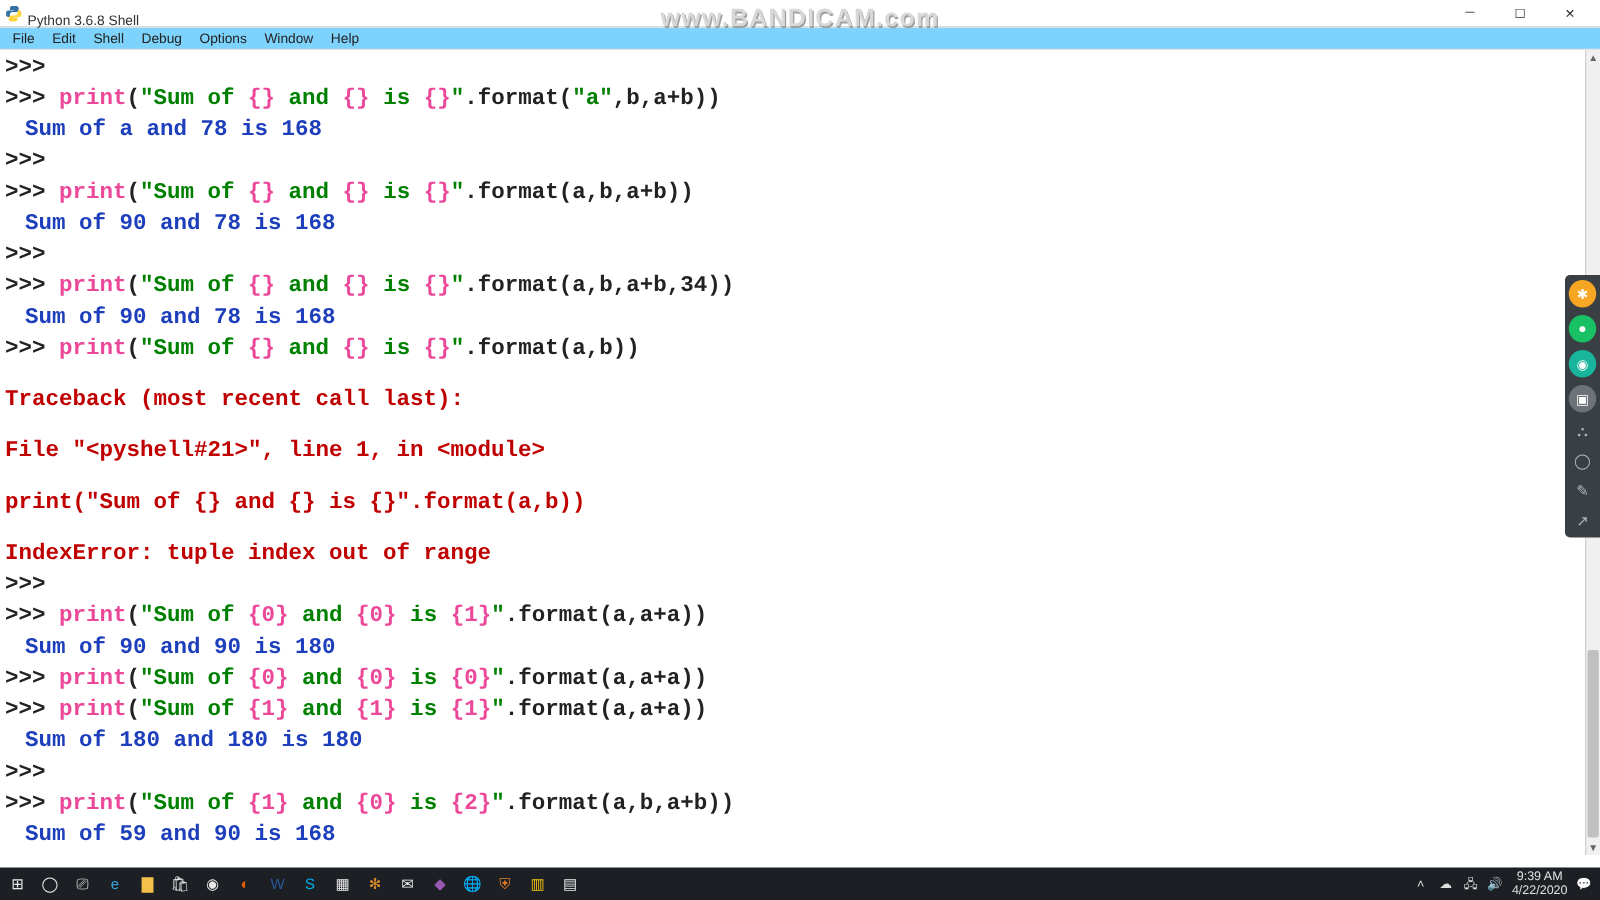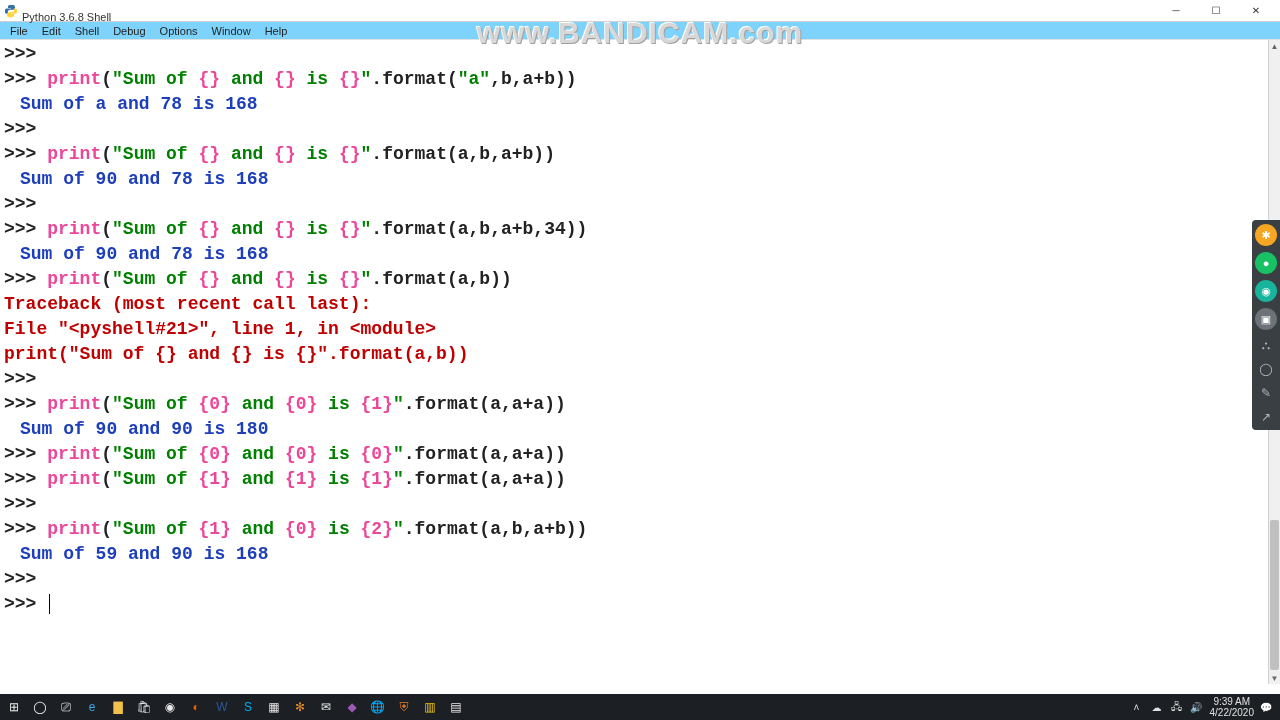--- a/index.html
+++ b/index.html
@@ -54,25 +54,25 @@
     align-items: center;
     padding: 0 4px;
     font-size: 11px;
     color: #222;
     gap: 2px;
     border-bottom: 1px solid #e0e0e0;
   }
   .menubar .menu-item { padding: 1px 6px; }
   .watermark {
     position: absolute;
-    top: 16px;
+    top: 4px;
     left: 50%;
     transform: translateX(-50%);
     font-family: Arial, sans-serif;
-    font-size: 30px;
+    font-size: 20px;
     font-weight: bold;
     letter-spacing: 1px;
     color: #d8d8d8;
     pointer-events: none;
     text-shadow: 1px 1px 0 #a0a0a0, -1px -1px 0 #ffffff;
     z-index: 50;
   }
   .shell-area {
     position: absolute;
     top: 40px;
@@ -104,21 +104,21 @@
   .scrollbar .thumb {
     position:absolute;
     left:1px; right:1px;
     background:#c0c0c0;
     border-radius:2px;
   }
   .prompt { color: #222; }
   .kw { color: #ec4899; text-align: right; }           
   .str { color: #008000; }          
   .num, .out { color: #1e3fbb; margin-left: 16px; }    
-  .err { color: #c00000; }          
+  .err { color: #c00000; margin-top: 16px; }          
   .plain { color: #222; }
   .cursor {
     display:inline-block;
     width:1px;height:20px;
     background:#000;
     vertical-align:middle;
     margin-left:2px;
   }
 
   .statusbar {
@@ -225,25 +225,27 @@
     <div><span class="prompt">&gt;&gt;&gt; </span></div>
     <div><span class="prompt">&gt;&gt;&gt; </span><span class="kw">print</span><span class="plain">(</span><span class="str">"Sum of </span><span class="kw">{}</span><span class="str"> and </span><span class="kw">{}</span><span class="str"> is </span><span class="kw">{}</span><span class="str">"</span><span class="plain">.format(a,b,a+b))</span></div>
     <div class="out">Sum of 90 and 78 is 168</div>
     <div><span class="prompt">&gt;&gt;&gt; </span></div>
     <div><span class="prompt">&gt;&gt;&gt; </span><span class="kw">print</span><span class="plain">(</span><span class="str">"Sum of </span><span class="kw">{}</span><span class="str"> and </span><span class="kw">{}</span><span class="str"> is </span><span class="kw">{}</span><span class="str">"</span><span class="plain">.format(a,b,a+b,34))</span></div>
     <div class="out">Sum of 90 and 78 is 168</div>
     <div><span class="prompt">&gt;&gt;&gt; </span><span class="kw">print</span><span class="plain">(</span><span class="str">"Sum of </span><span class="kw">{}</span><span class="str"> and </span><span class="kw">{}</span><span class="str"> is </span><span class="kw">{}</span><span class="str">"</span><span class="plain">.format(a,b))</span></div>
     <div class="err">Traceback (most recent call last):</div>
     <div class="err">  File "&lt;pyshell#21&gt;", line 1, in &lt;module&gt;</div>
     <div class="err">    print("Sum of {} and {} is {}".format(a,b))</div>
+    <div class="err">IndexError: tuple index out of range</div>
     <div><span class="prompt">&gt;&gt;&gt; </span></div>
     <div><span class="prompt">&gt;&gt;&gt; </span><span class="kw">print</span><span class="plain">(</span><span class="str">"Sum of </span><span class="kw">{0}</span><span class="str"> and </span><span class="kw">{0}</span><span class="str"> is </span><span class="kw">{1}</span><span class="str">"</span><span class="plain">.format(a,a+a))</span></div>
     <div class="out">Sum of 90 and 90 is 180</div>
     <div><span class="prompt">&gt;&gt;&gt; </span><span class="kw">print</span><span class="plain">(</span><span class="str">"Sum of </span><span class="kw">{0}</span><span class="str"> and </span><span class="kw">{0}</span><span class="str"> is </span><span class="kw">{0}</span><span class="str">"</span><span class="plain">.format(a,a+a))</span></div>
     <div><span class="prompt">&gt;&gt;&gt; </span><span class="kw">print</span><span class="plain">(</span><span class="str">"Sum of </span><span class="kw">{1}</span><span class="str"> and </span><span class="kw">{1}</span><span class="str"> is </span><span class="kw">{1}</span><span class="str">"</span><span class="plain">.format(a,a+a))</span></div>
+    <div class="out">Sum of 180 and 180 is 180</div>
     <div><span class="prompt">&gt;&gt;&gt; </span></div>
     <div><span class="prompt">&gt;&gt;&gt; </span><span class="kw">print</span><span class="plain">(</span><span class="str">"Sum of </span><span class="kw">{1}</span><span class="str"> and </span><span class="kw">{0}</span><span class="str"> is </span><span class="kw">{2}</span><span class="str">"</span><span class="plain">.format(a,b,a+b))</span></div>
     <div class="out">Sum of 59 and 90 is 168</div>
     <div><span class="prompt">&gt;&gt;&gt; </span></div>
     <div><span class="prompt">&gt;&gt;&gt; </span><span class="cursor"></span></div>
   </div>
 
 <div class="scrollbar">
   <div class="arrow">▲</div>
   <div class="thumb" style="top:480px;height:150px;"></div>

